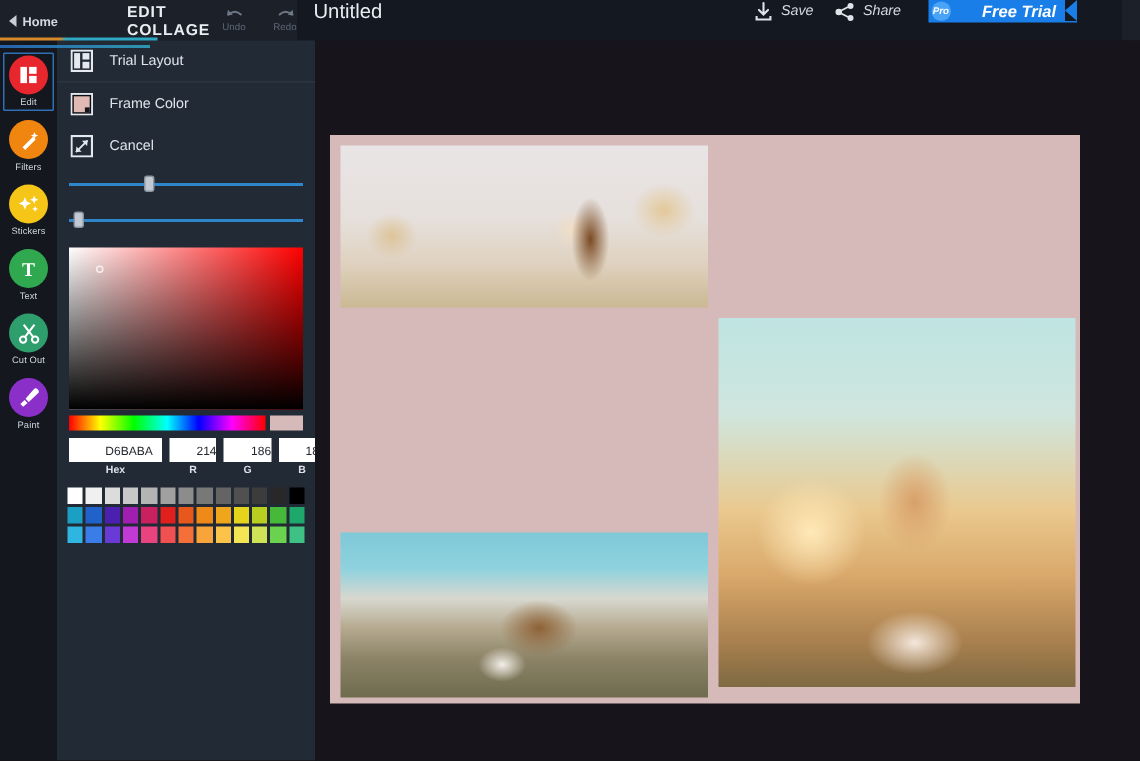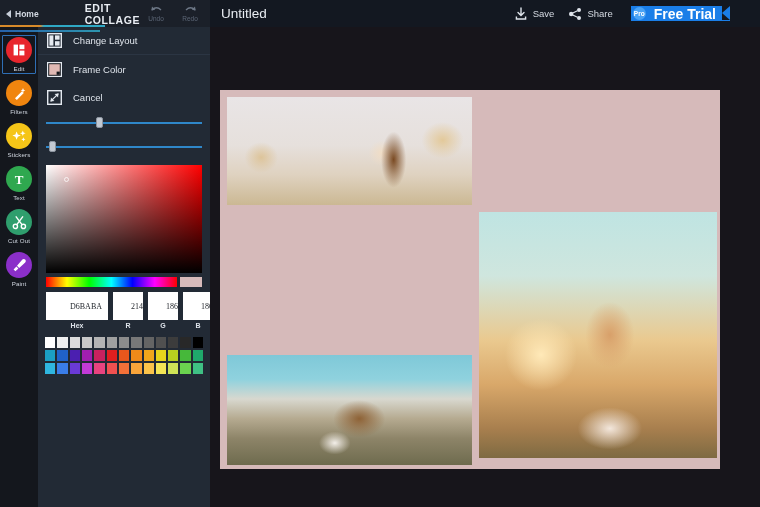--- a/index.html
+++ b/index.html
@@ -32,43 +32,43 @@
   .edit-collage-title {
     font-size: 10.5px; color: #e9edf3; font-weight: bold;
     letter-spacing: .6px; margin-left: 14px; padding-left: 32px;
   }
   .undo-redo { display: flex; gap: 12px; margin-left: auto; padding-right: 9px; }
   .ur { display: flex; flex-direction: column; align-items: center; width: 22px; }
   .ur svg { display: block; }
   .ur-label { font-size: 6.5px; color: #5c6676; margin-top: -1px; }
 
   .topbar-right {
-    position: absolute; left: 210px; top: 0; width: 550px; height: 27px;
-    background: #131821; display: flex; align-items: center;
+    position: absolute; left: 198px; top: 0; width: 550px; height: 27px;
+    background: #131821; display: flex; align-items: flex-start;
   }
   .doc-title { font-size: 13.5px; color: #e8ecf2; margin-left: 11px; }
-  .actions { display: flex; align-items: center; gap: 14px; margin-left: auto; padding-right: 30px; }
+  .actions { display: flex; align-items: center; gap: 14px; margin-left: auto; padding-right: 30px; font-style: italic; }
   .action { display: flex; align-items: center; gap: 5px; }
   .action-label { font-size: 9.5px; color: #d5dae2; }
   .pro-badge {
     position: relative; display: flex; align-items: center;
     height: 15px; background: #1a7ee8; padding-left: 2px; padding-right: 14px;
     margin-left: 4px;
   }
   .pro-badge::after {
     content: ""; position: absolute; right: 0; top: 0;
     border-top: 7.5px solid #131821; border-bottom: 7.5px solid #131821;
     border-right: 8px solid transparent;
   }
   .pro-circle {
     width: 13px; height: 13px; border-radius: 50%; background: #4aa3f5;
     display: flex; align-items: center; justify-content: center;
     font-size: 6.5px; color: #fff; font-weight: bold;
   }
-  .free-trial { font-size: 14px; color: #fff; font-weight: bold; margin-left: 8px; }
+  .free-trial { font-size: 11px; color: #fff; font-weight: bold; margin-left: 21px; }
 
   
   .accent-line {
     position: absolute; left: 0; top: 25px; width: 105px; height: 2px;
     background: linear-gradient(to right, #d88a2a 0%, #d88a2a 38%, #2fa8c4 42%, #2fa8c4 100%);
     z-index: 6;
   }
   .accent-line2 {
     position: absolute; left: 0; top: 30px; width: 100px; height: 2px;
     background: linear-gradient(to right, #2a6fc4 0%, #2fa8c4 100%);
@@ -141,23 +141,23 @@
       #ff0000 0%, #ffff00 16%, #00ff00 33%, #00ffff 50%,
       #0000ff 66%, #ff00ff 83%, #ff0000 100%);
   }
   .cur-swatch { width: 22px; height: 10px; background: #d6baba; }
 
   .fields { display: flex; margin: 5px 8px 0 8px; gap: 5px; }
   .field { display: flex; flex-direction: column; align-items: center; }
   .field.hex { flex: 0 0 62px; }
   .field.num { flex: 1; }
   .field-input {
-    width: 100%; height: 28px; background: #fff; color: #25292f;
+    width: 100%; height: 16px; background: #fff; color: #25292f;
     font-size: 8px; display: flex; align-items: center; justify-content: center;
-    font-family: Liberation Serif, serif;
+    font-family: Liberation Sans, sans-serif;
     padding-left: 18px;
   }
   .field-label { font-size: 7px; color: #dde2e9; font-weight: bold; margin-top: 2px; }
 
   .swatches { margin: 8px 7px 0 7px; display: flex; flex-direction: column; gap: 2px; }
   .swatch-row { display: flex; gap: 2px; }
   .swatch { flex: 1; height: 11px; }
 
   
   .canvas {
@@ -343,21 +343,21 @@
 
     <div class="menu-row">
       <span class="menu-icon">
         <svg width="15" height="15" viewBox="0 0 15 15">
           <rect x="0.7" y="0.7" width="13.6" height="13.6" fill="none" stroke="#e4e9f0" stroke-width="1.4"></rect>
           <rect x="2.4" y="2.4" width="4" height="10.2" fill="#e4e9f0"></rect>
           <rect x="8" y="2.4" width="4.6" height="4.3" fill="#e4e9f0"></rect>
           <rect x="8" y="8.2" width="4.6" height="4.4" fill="#e4e9f0"></rect>
         </svg>
       </span>
-      <span class="menu-label">Change Layout</span>
+      <span class="menu-label">Trial Layout</span>
     </div>
 
 
     <div class="menu-row no-border">
       <span class="menu-icon">
         <svg width="15" height="15" viewBox="0 0 15 15">
           <rect x="0.6" y="0.6" width="13.8" height="13.8" fill="#0c0f14" stroke="#e4e9f0" stroke-width="1.3"></rect>
           <rect x="2.2" y="2.2" width="10.6" height="10.6" fill="#e0b9b4"></rect>
           <rect x="9.6" y="9.6" width="3.2" height="3.2" fill="#13171d"></rect>
         </svg>

